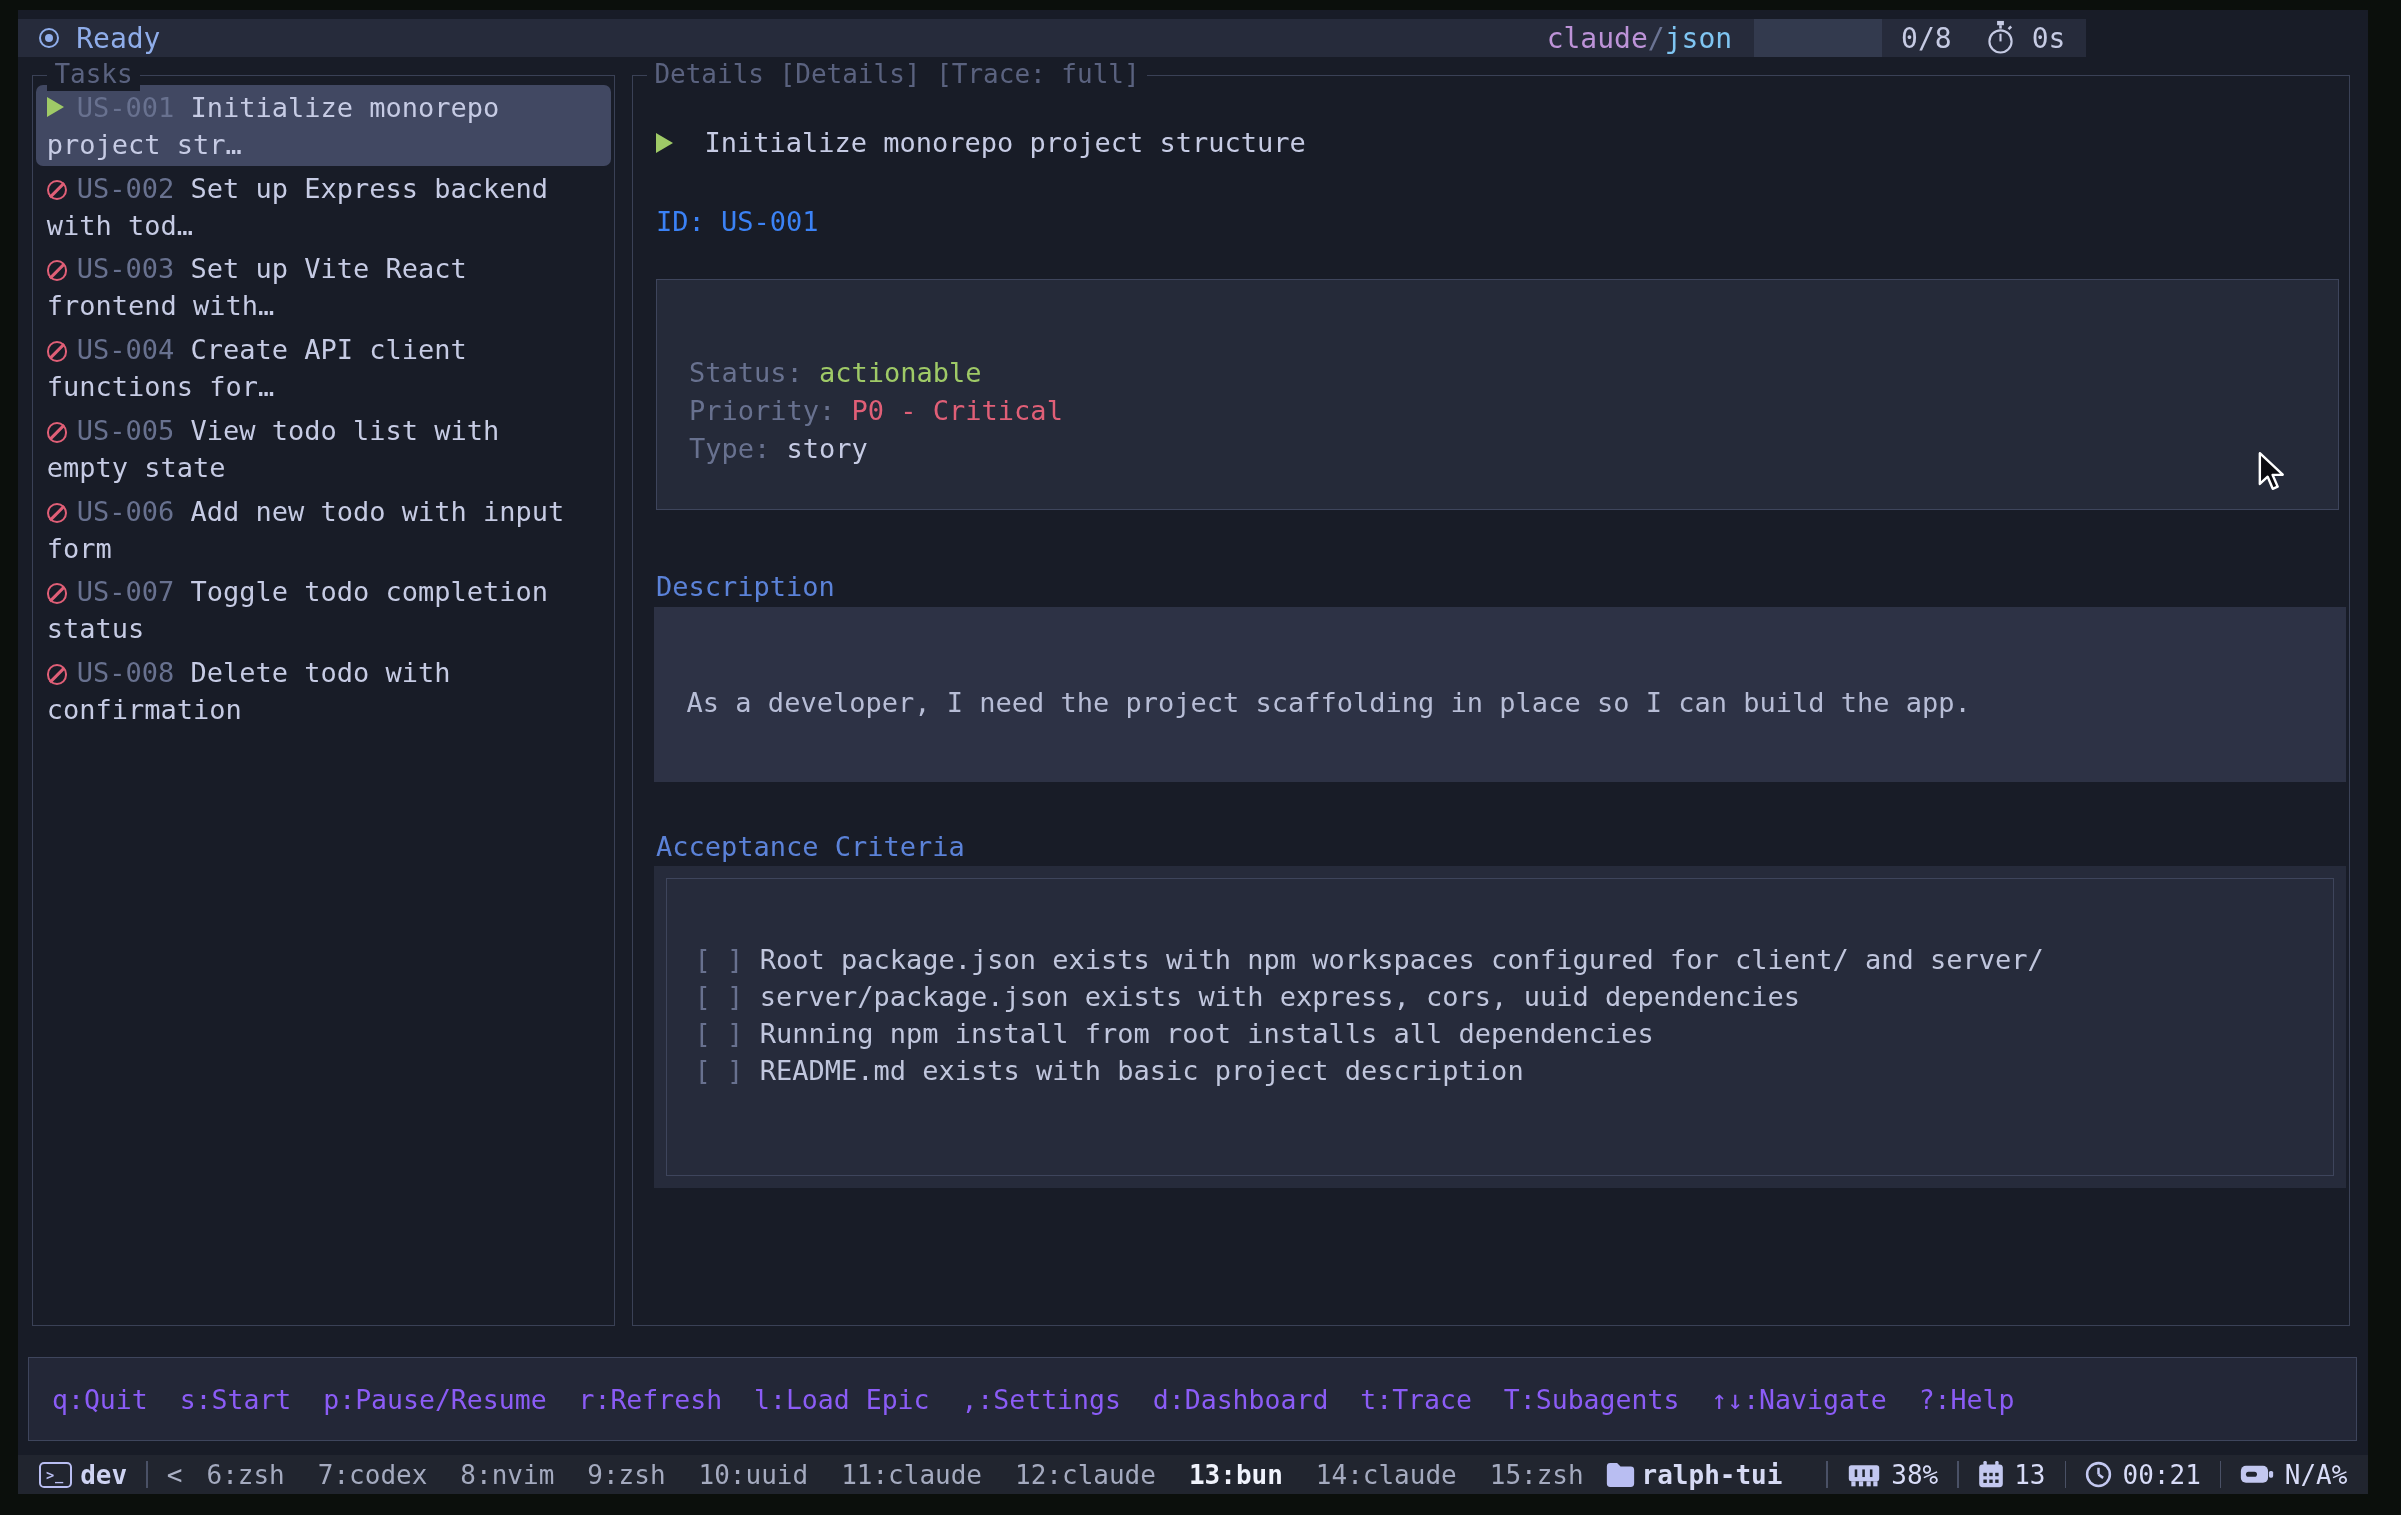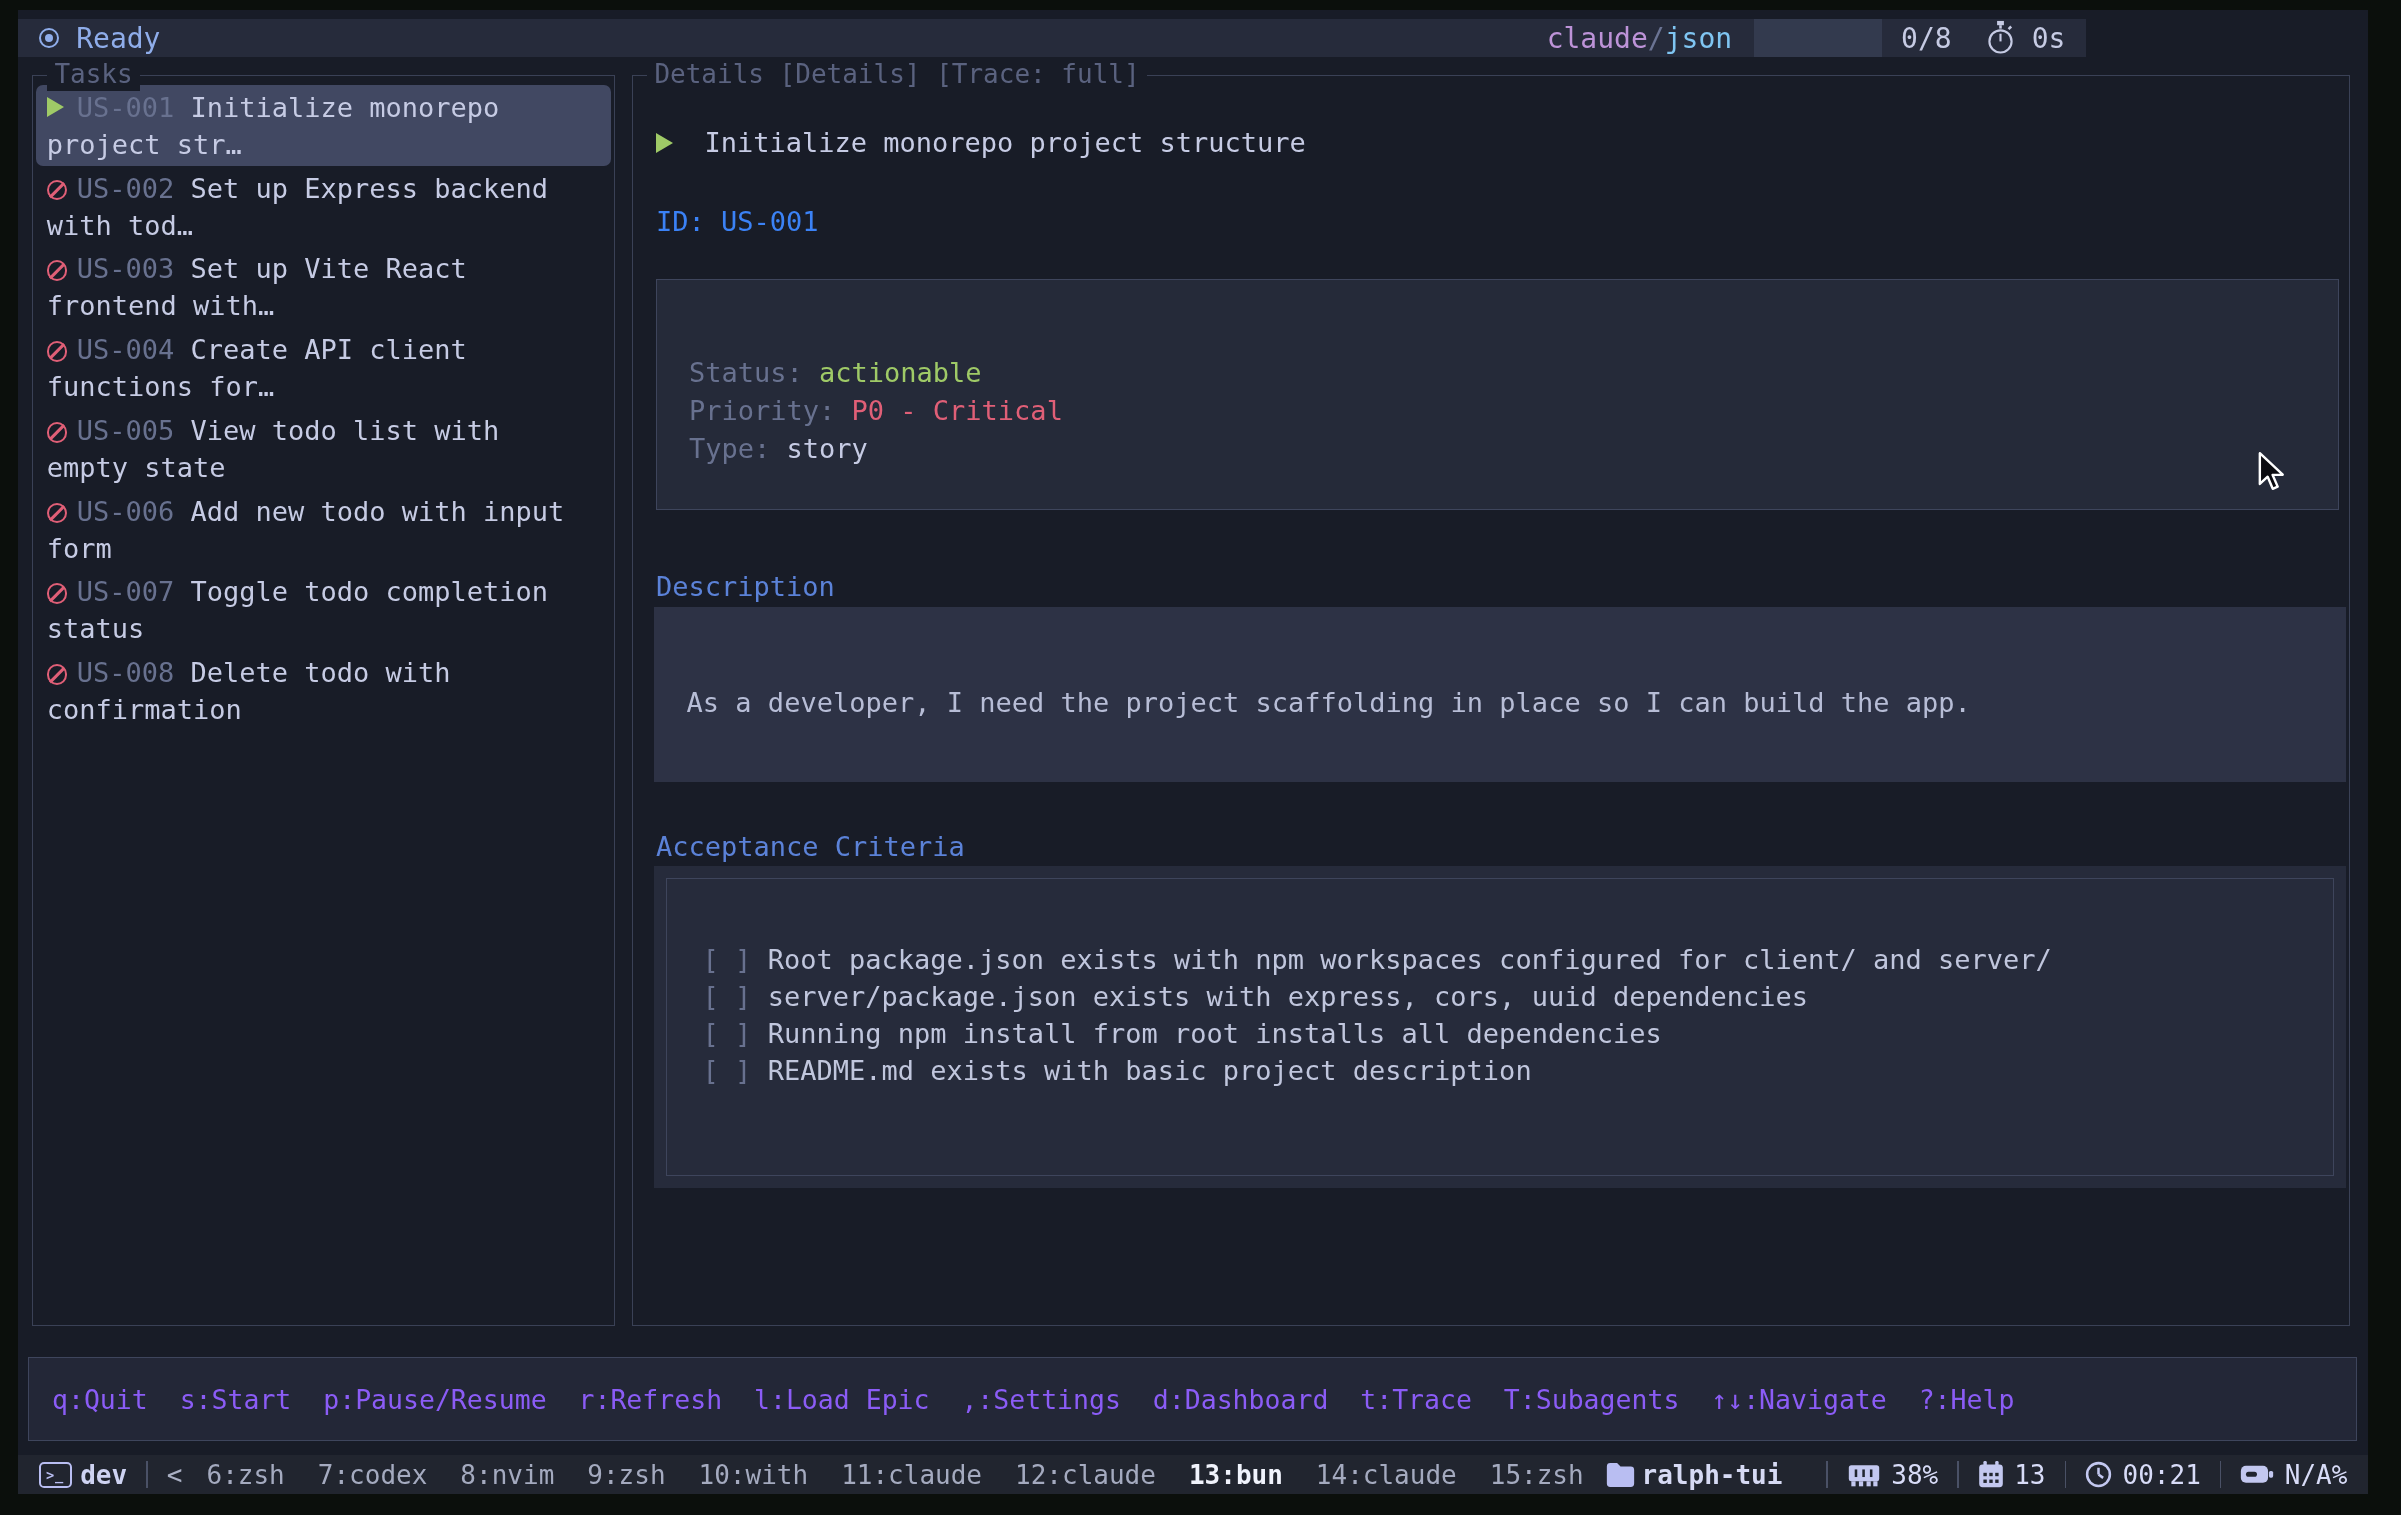--- a/index.html
+++ b/index.html
@@ -51,21 +51,21 @@
     background:#252a39; border:0.9px solid #3e455c; padding:74px 0 0 32px; }
   .field { line-height:38px; white-space:pre; }
   .f-label { color:#68718f; }
   .sec-head { position:absolute; left:23px; color:#5b82d8; line-height:31px; }
   .desc-head { top:495px; }
   .desc-box { position:absolute; left:20.6px; right:3.4px; top:531px; height:175px;
     background:#2d3245; padding:77px 0 0 33px; color:#b7bdd6; line-height:38px; }
   .ac-head { top:755px; }
   .ac-wrap { position:absolute; left:20.6px; right:3.4px; top:790px; height:322px;
     background:#262b3b; padding:12px; }
-  .ac-box { width:100%; height:100%; border:0.9px solid #3e455c; padding:62px 0 0 36px; }
+  .ac-box { width:100%; height:100%; border:0.9px solid #3e455c; padding:62px 0 0 28px; }
   .crit { line-height:37px; white-space:pre; }
   .cb { color:#68718f; }
   .crit-text { color:#c0c6dd; }
 
   
   .hotbar { position:absolute; left:28px; top:1357px; width:2329px; height:84px;
     border:0.9px solid #3e455c; background:#232737; display:flex; align-items:center;
     padding-left:23px; color:#8b5cf6; font-size:26.5px; white-space:pre; }
 
   
@@ -168,21 +168,21 @@
   <div class="tmux">
     <span class="term-icon">&gt;_</span>
     <span class="session">dev</span>
     <span class="v-div"></span>
     <span class="overflow">&lt;</span>
     <span class="win-list">
         <span class="win">6:zsh</span>
         <span class="win">7:codex</span>
         <span class="win">8:nvim</span>
         <span class="win">9:zsh</span>
-        <span class="win">10:with</span>
+        <span class="win">10:uuid</span>
         <span class="win">11:claude</span>
         <span class="win">12:claude</span>
         <span class="win active">13:bun</span>
         <span class="win">14:claude</span>
         <span class="win">15:zsh</span>
       </span>
     <span class="folder-icon">
       <svg width="29" height="26" viewBox="0 0 34 30">
         <path d="M1 5 a4 4 0 0 1 4 -4 h8 l4 4 h12 a4 4 0 0 1 4 4 v16 a4 4 0 0 1 -4 4 H5 a4 4 0 0 1 -4 -4 Z" fill="#b9bef2"></path>
       </svg>

